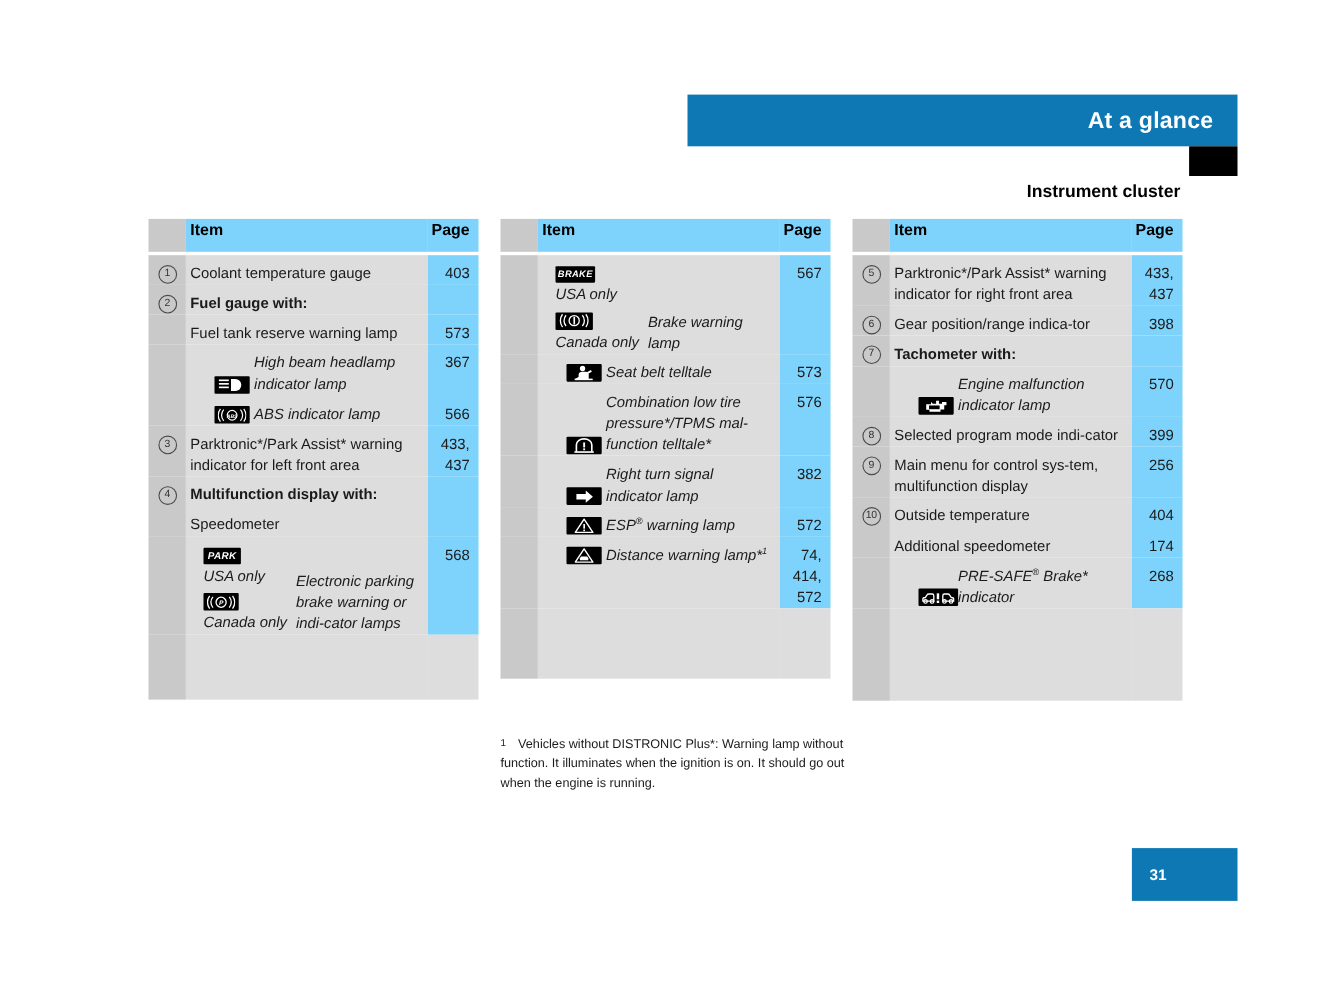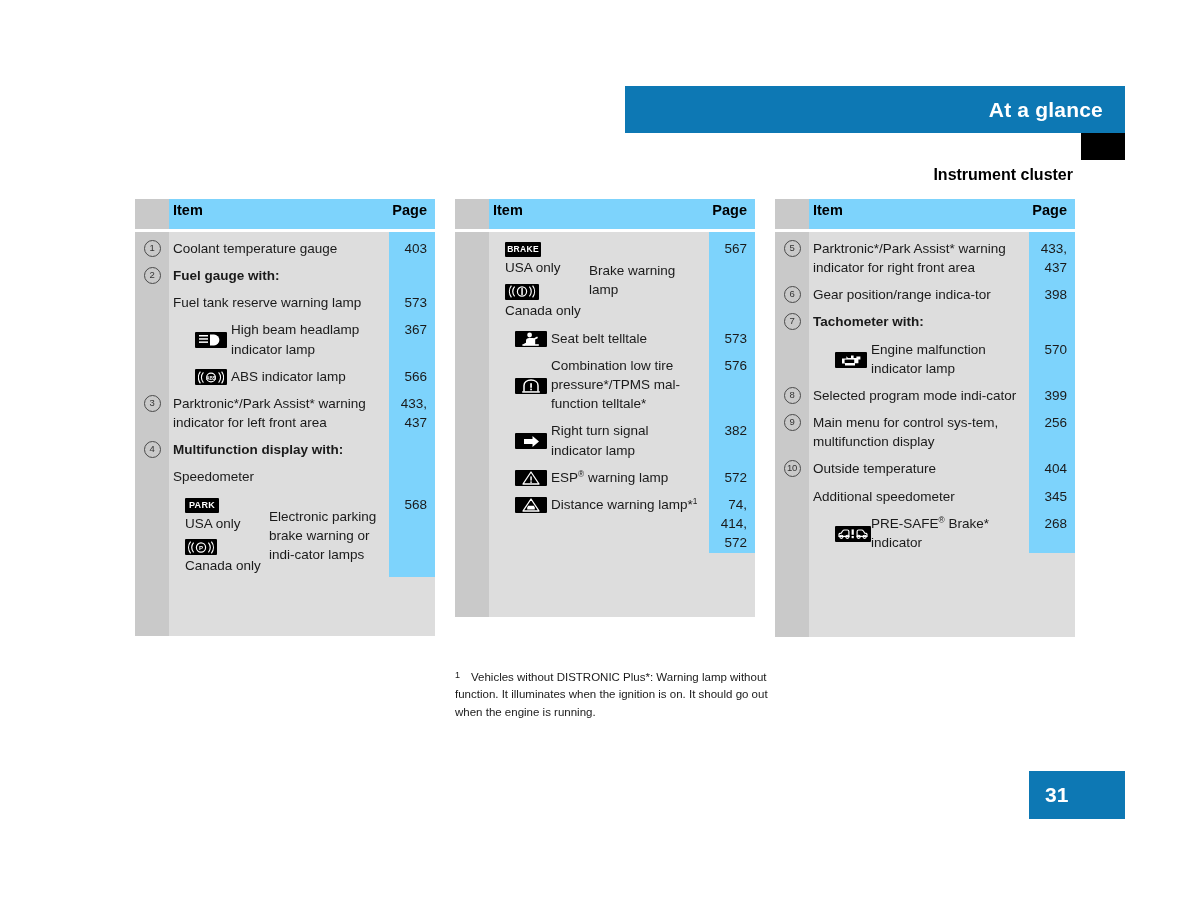--- a/index.html
+++ b/index.html
@@ -149,21 +149,22 @@
     border-radius: 50%;
     font-size: 9.5px;
     text-align: center;
     color: #333;
     letter-spacing: -0.3px;
   }
 
   
   .irow {
     display: flex;
-    align-items: center;
+    align-items: flex-end;
+    font-style: italic;
   }
   .irow .ibox-wrap {
     flex: 0 0 auto;
     width: 52px;
     padding-left: 22px;
     box-sizing: border-box;
   }
   .irow .itxt { flex: 1 1 auto; padding-left: 6px; }
 
   
@@ -218,21 +219,21 @@
     top: 771px;
     width: 96px;
     height: 48px;
     background: #0d78b4;
   }
   .pagenum span {
     position: absolute;
     left: 16px;
     top: 0;
     line-height: 48px;
-    font-size: 21px;
+    font-size: 14px;
     font-weight: bold;
     color: #ffffff;
   }
 
   sup { font-size: 0.62em; vertical-align: super; line-height: 0; }
 </style>
 </head>
 <body>
 
 <div class="header-bar">
@@ -552,21 +553,21 @@
             <td class="cell-page">256</td>
           </tr>
           <tr>
             <td class="cell-num"><span class="circ">10</span></td>
             <td class="cell-item"><span>Outside temperature</span></td>
             <td class="cell-page">404</td>
           </tr>
           <tr>
             <td class="cell-num"></td>
             <td class="cell-item"><span>Additional speedometer</span></td>
-            <td class="cell-page">345</td>
+            <td class="cell-page">174</td>
           </tr>
           <tr>
             <td class="cell-num"></td>
             <td class="cell-item">
               <div class="irow">
                 <div class="ibox-wrap"><span class="ico" style="width:36px;height:16px;">
                     <svg width="30" height="13" viewBox="0 0 30 13">
                       <path d="M1 9.4 L1 7.6 C1 6.6 2 6.2 3.2 6.2 L4.6 4 C5 3.3 5.6 3 6.4 3 L9.4 3 C10.4 3 10.9 3.5 10.9 4.6 L10.9 9.4 Z" fill="none" stroke="#fff" stroke-width="1.2"></path>
                       <circle cx="3.4" cy="9.8" r="1.6" fill="none" stroke="#fff" stroke-width="1.1"></circle>
                       <circle cx="9.4" cy="9.8" r="1.6" fill="none" stroke="#fff" stroke-width="1.1"></circle>

